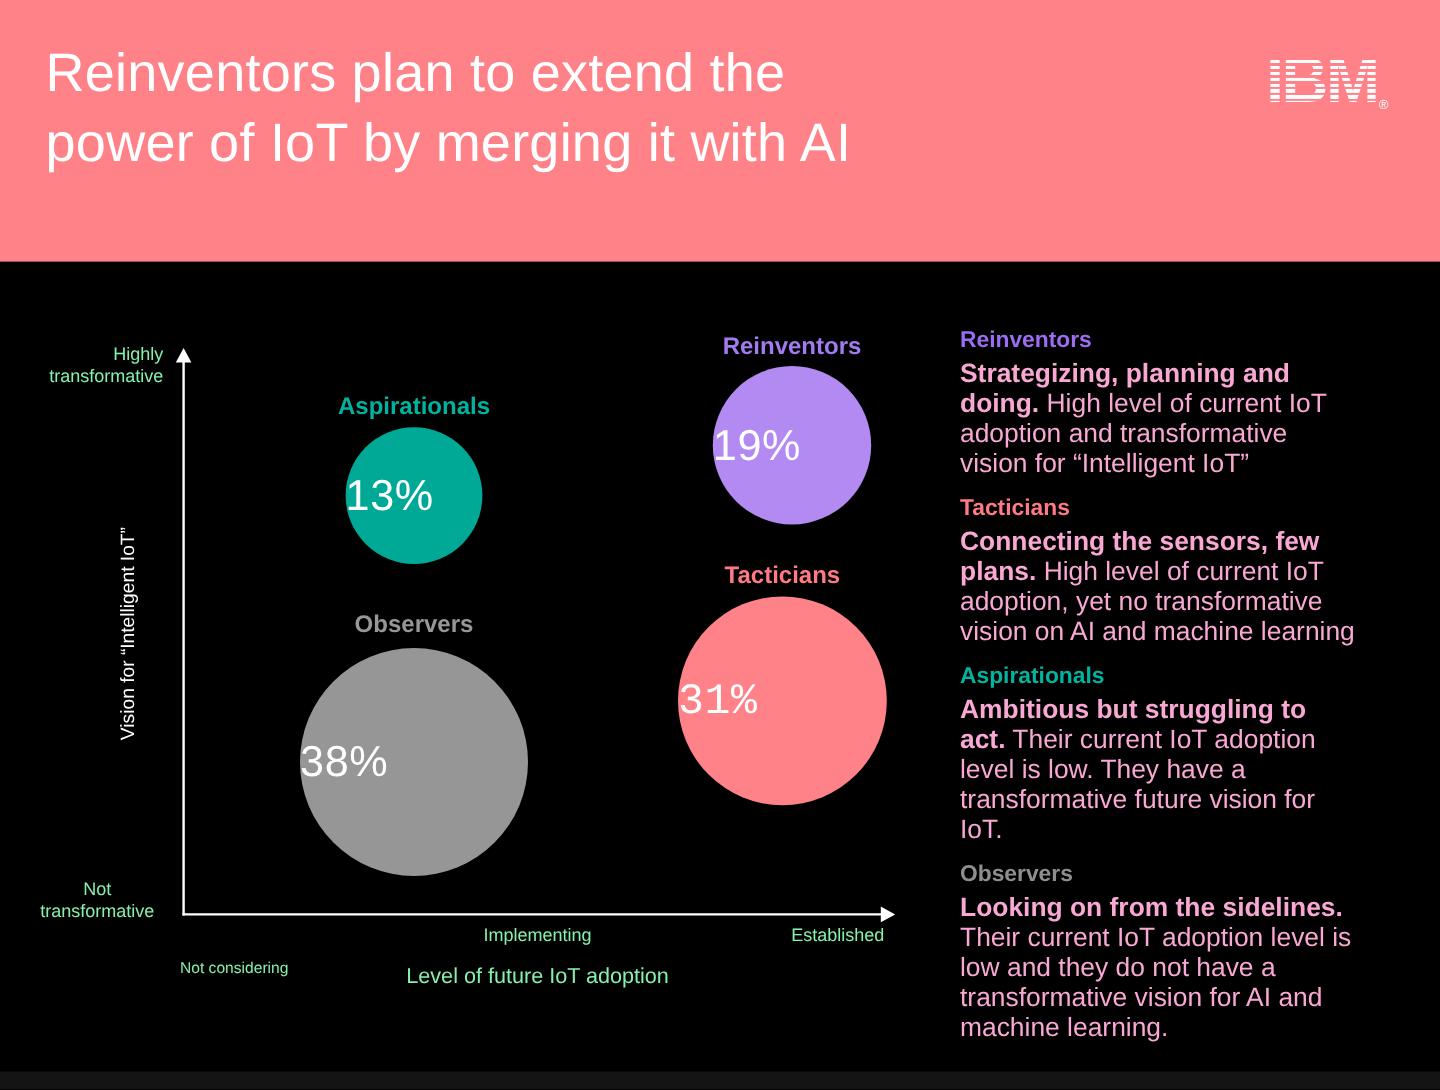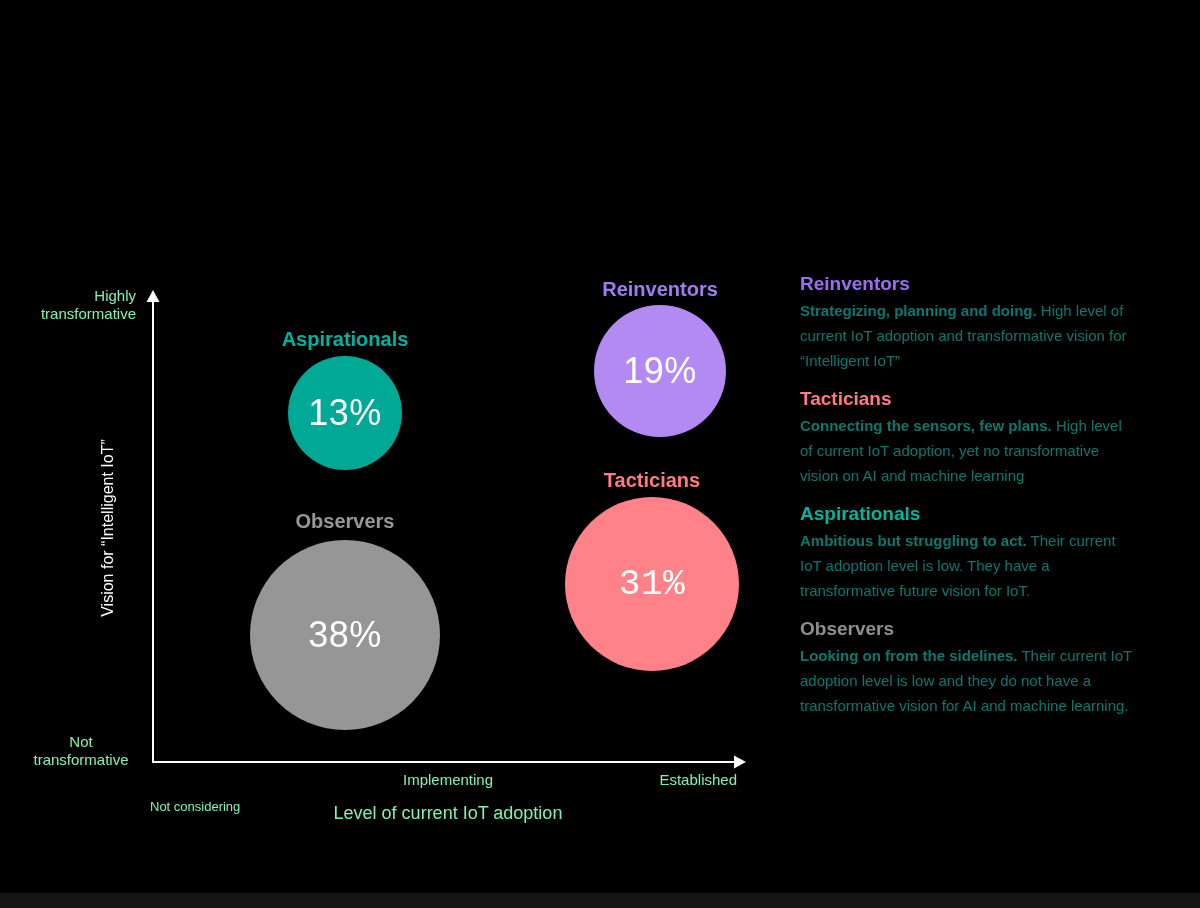--- a/index.html
+++ b/index.html
@@ -44,67 +44,76 @@
     transform:translate(-50%,-50%) rotate(-90deg); font-size:16px; color:#fff;
   }
   .xtick-0 { left:150px; top:799px; font-size:13px; }
   .xtick-1 { left:388px; top:771px; width:120px; text-align:center; font-size:15px; }
   .xtick-2 { left:637px; top:771px; width:100px; text-align:right; font-size:15px; }
   .xtitle  { left:288px; top:803px; width:320px; text-align:center; font-size:18px; }
 
   
   .bubble {
     position:absolute; border-radius:50%;
-    display:flex; align-items:center; justify-content:center;
+    display:flex; align-items:center; justify-content:flex-start;
   }
   .bubble-value { font-size:36px; font-weight:400; color:#fff; letter-spacing:.5px; }
   .bubble-reinventors   { left:594px; top:305px; width:132px; height:132px; background:#b28af2; }
   .bubble-aspirationals { left:288px; top:356px; width:114px; height:114px; background:#00a896; }
   .bubble-tacticians    { left:565px; top:497px; width:174px; height:174px; background:#ff8289;font-family:Liberation Mono, monospace; }
   .bubble-observers     { left:250px; top:540px; width:190px; height:190px; background:#969696; }
 
   .bubble-lbl { position:absolute; width:220px; text-align:center; font-weight:700; font-size:20px; }
   .lbl-reinventors   { left:550px; top:278px; color:#a37bf0; }
   .lbl-aspirationals { left:235px; top:328px; color:#00b39e; }
   .lbl-tacticians    { left:542px; top:469px; color:#ff7a82; }
   .lbl-observers     { left:235px; top:510px; color:#979797; }
 
   
   .legend { position:absolute; left:800px; top:272px; width:332px; }
   .legend-block { margin-bottom:14px; }
   .legend-block h3 { font-size:19px; font-weight:700; margin:0 0 3px 0; line-height:23px; }
-  .legend-block p  { margin:0; font-size:15px; line-height:25px; color:#0f766e; }
+  .legend-block p  { margin:0; font-size:22px; line-height:25px; color:#f9a8d4; }
   .lead { font-weight:700; }
   .h-purple { color:#9c6df2; }
   .h-pink   { color:#ff7a82; }
   .h-teal   { color:#00b4a0; }
   .h-gray   { color:#8f8f8f; }
 
   .footer-strip { position:absolute; left:0; bottom:0; width:1200px; height:15px; background:#141414; }
 </style>
 </head>
 <body>
 
 <div class="page">
 
+  <div class="header">
+    <div class="header-title">
+      <div>Reinventors plan to extend the</div>
+      <div>power of IoT by merging it with AI</div>
+    </div>
+    <div class="ibm-logo">
+      <span class="ibm-text">IBM</span><span class="ibm-reg">®</span>
+    </div>
+  </div>
 
   <svg class="axes" width="1200" height="908" aria-hidden="true">
     <line x1="153" y1="298" x2="153" y2="763" stroke="#ffffff" stroke-width="2"></line>
     <line x1="152" y1="762" x2="738" y2="762" stroke="#ffffff" stroke-width="2"></line>
     <polygon points="153,290 146.5,302 159.5,302" fill="#ffffff"></polygon>
     <polygon points="746,762 734,755.5 734,768.5" fill="#ffffff"></polygon>
   </svg>
 
   <div class="axis-text ylab-top">Highly transformative</div>
   <div class="axis-text ylab-bottom">Not transformative</div>
   <div class="ytitle">Vision for “Intelligent IoT”</div>
   <div class="axis-text xtick-0">Not considering</div>
   <div class="axis-text xtick-1">Implementing</div>
   <div class="axis-text xtick-2">Established</div>
-  <div class="axis-text xtitle">Level of current IoT adoption</div>
+  <div class="axis-text xtitle">Level of future IoT adoption</div>
 
   <div class="bubble-lbl lbl-reinventors">Reinventors</div>
   <div class="bubble-lbl lbl-tacticians">Tacticians</div>
   <div class="bubble-lbl lbl-aspirationals">Aspirationals</div>
   <div class="bubble-lbl lbl-observers">Observers</div>
 
   <div class="bubble bubble-reinventors">
     <span class="bubble-value">19%</span>
   </div>
   <div class="bubble bubble-tacticians">

